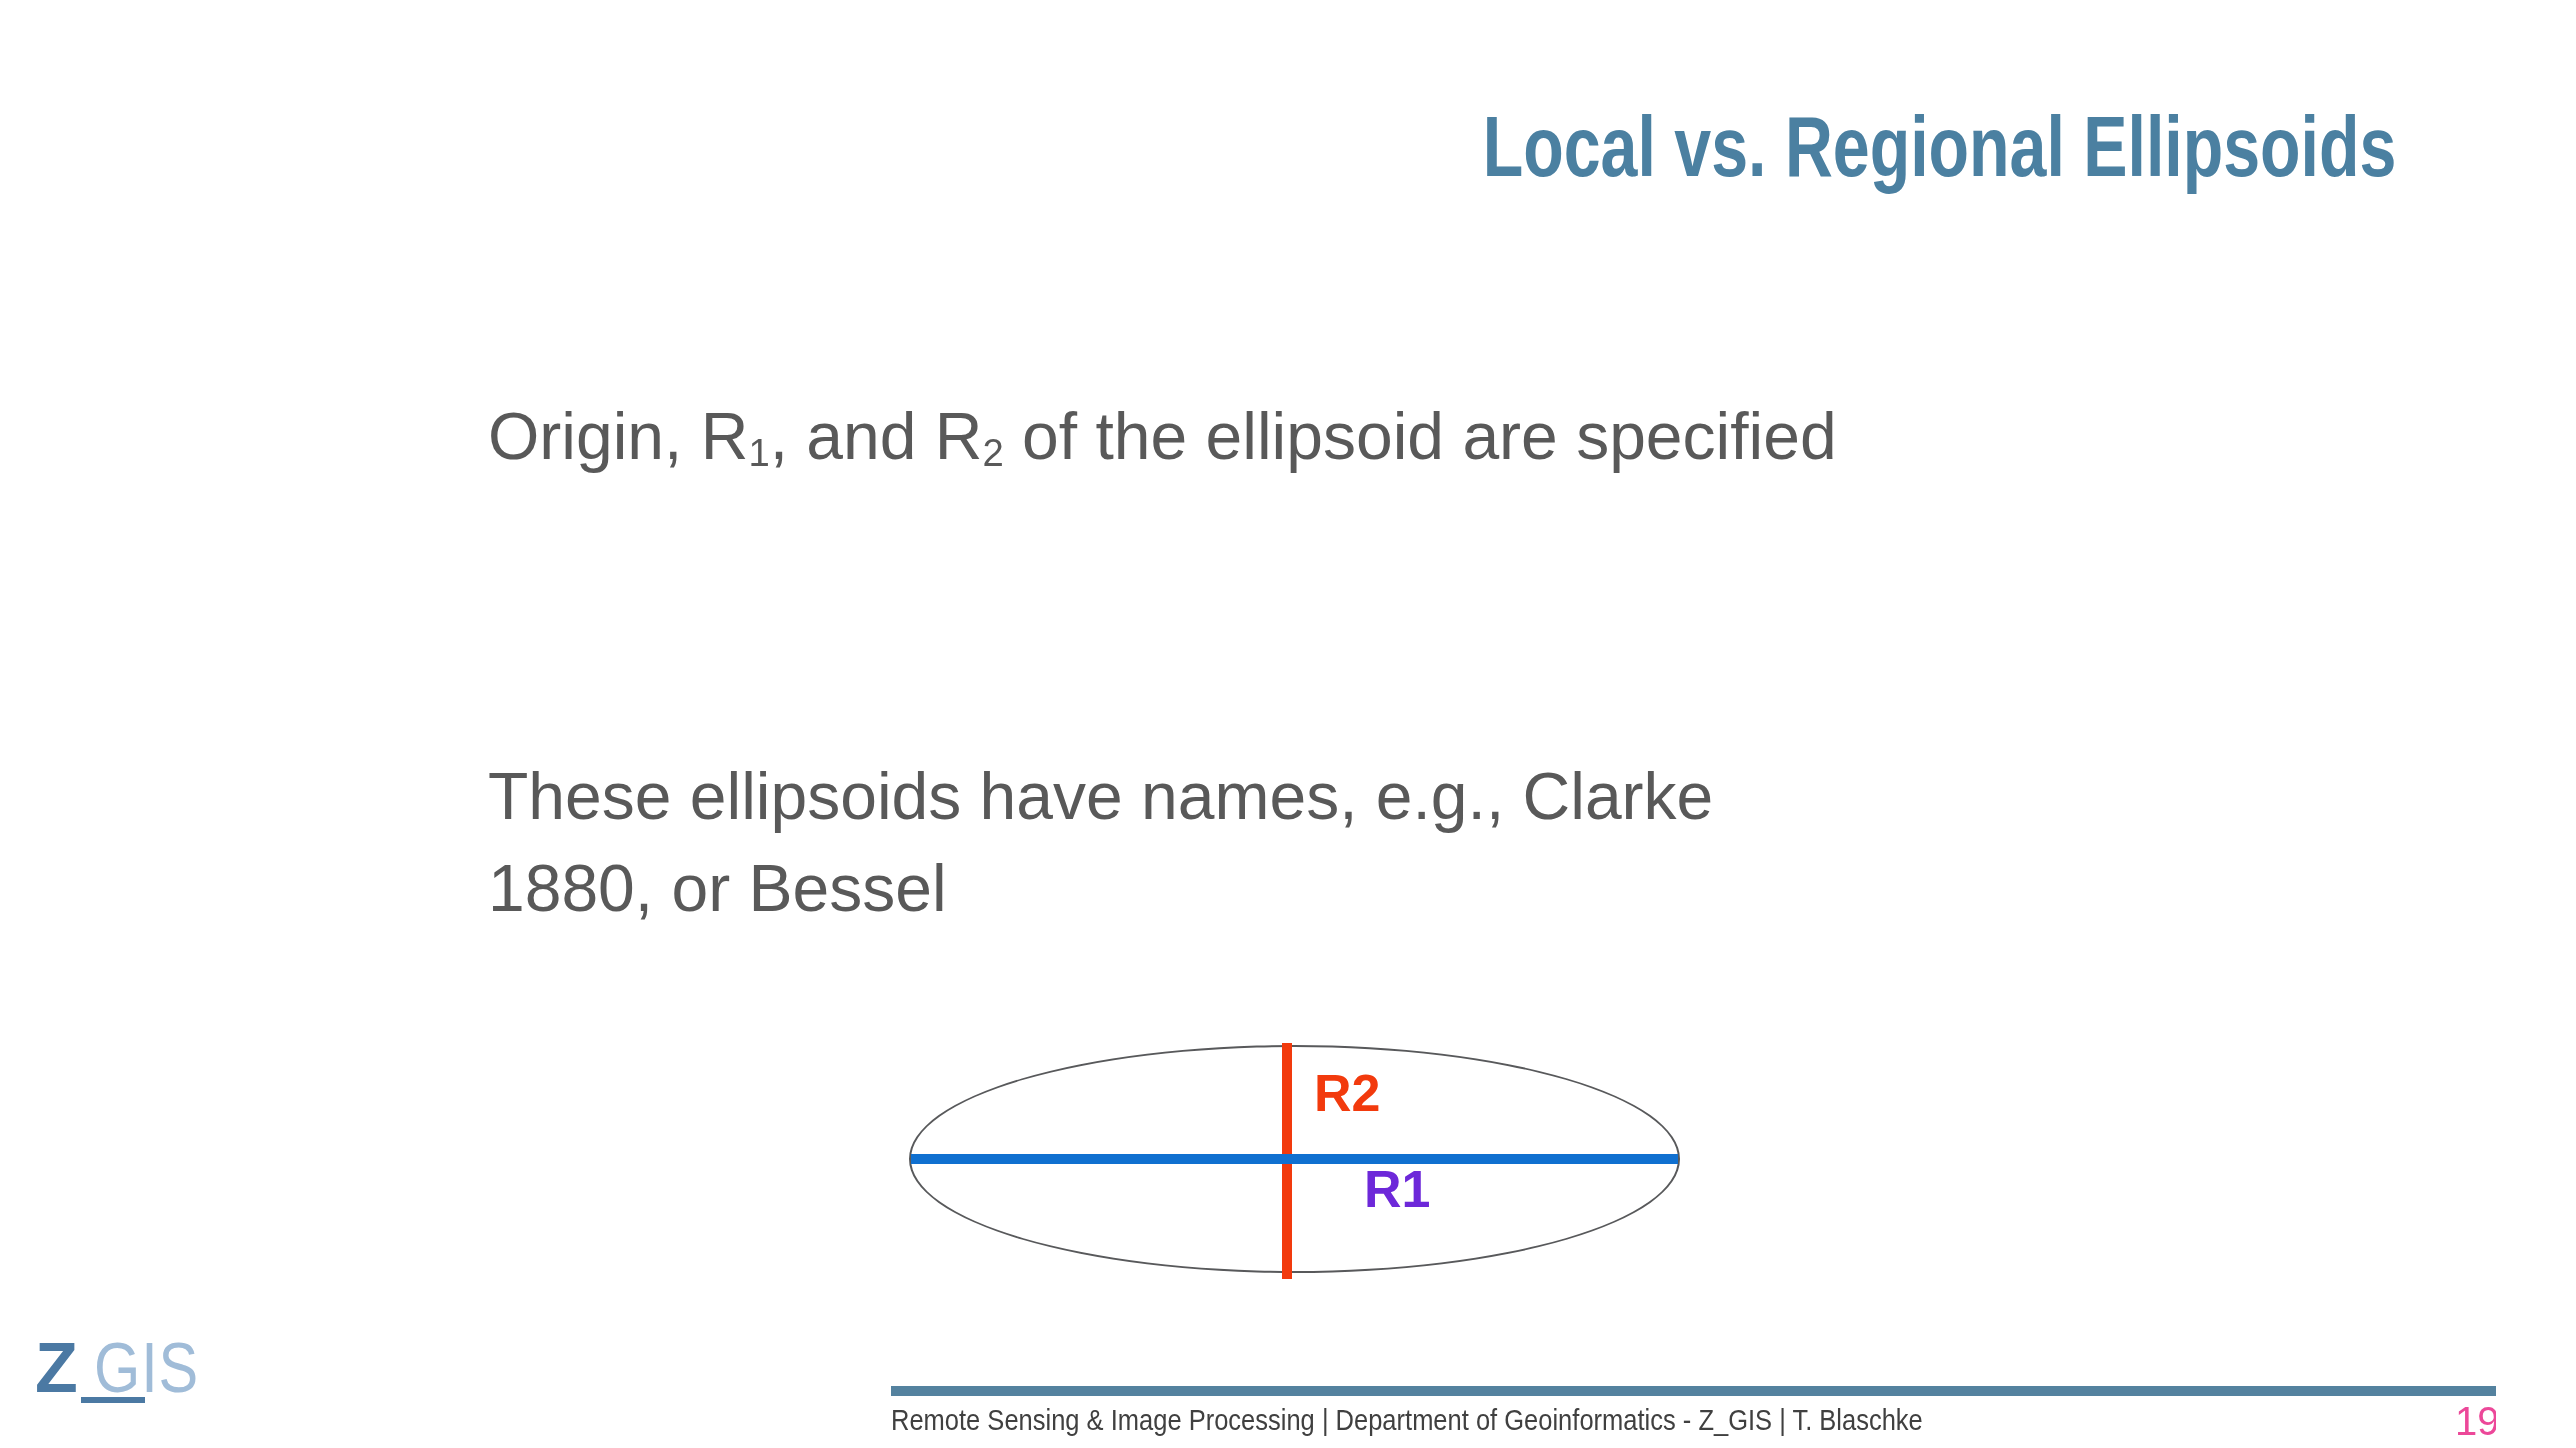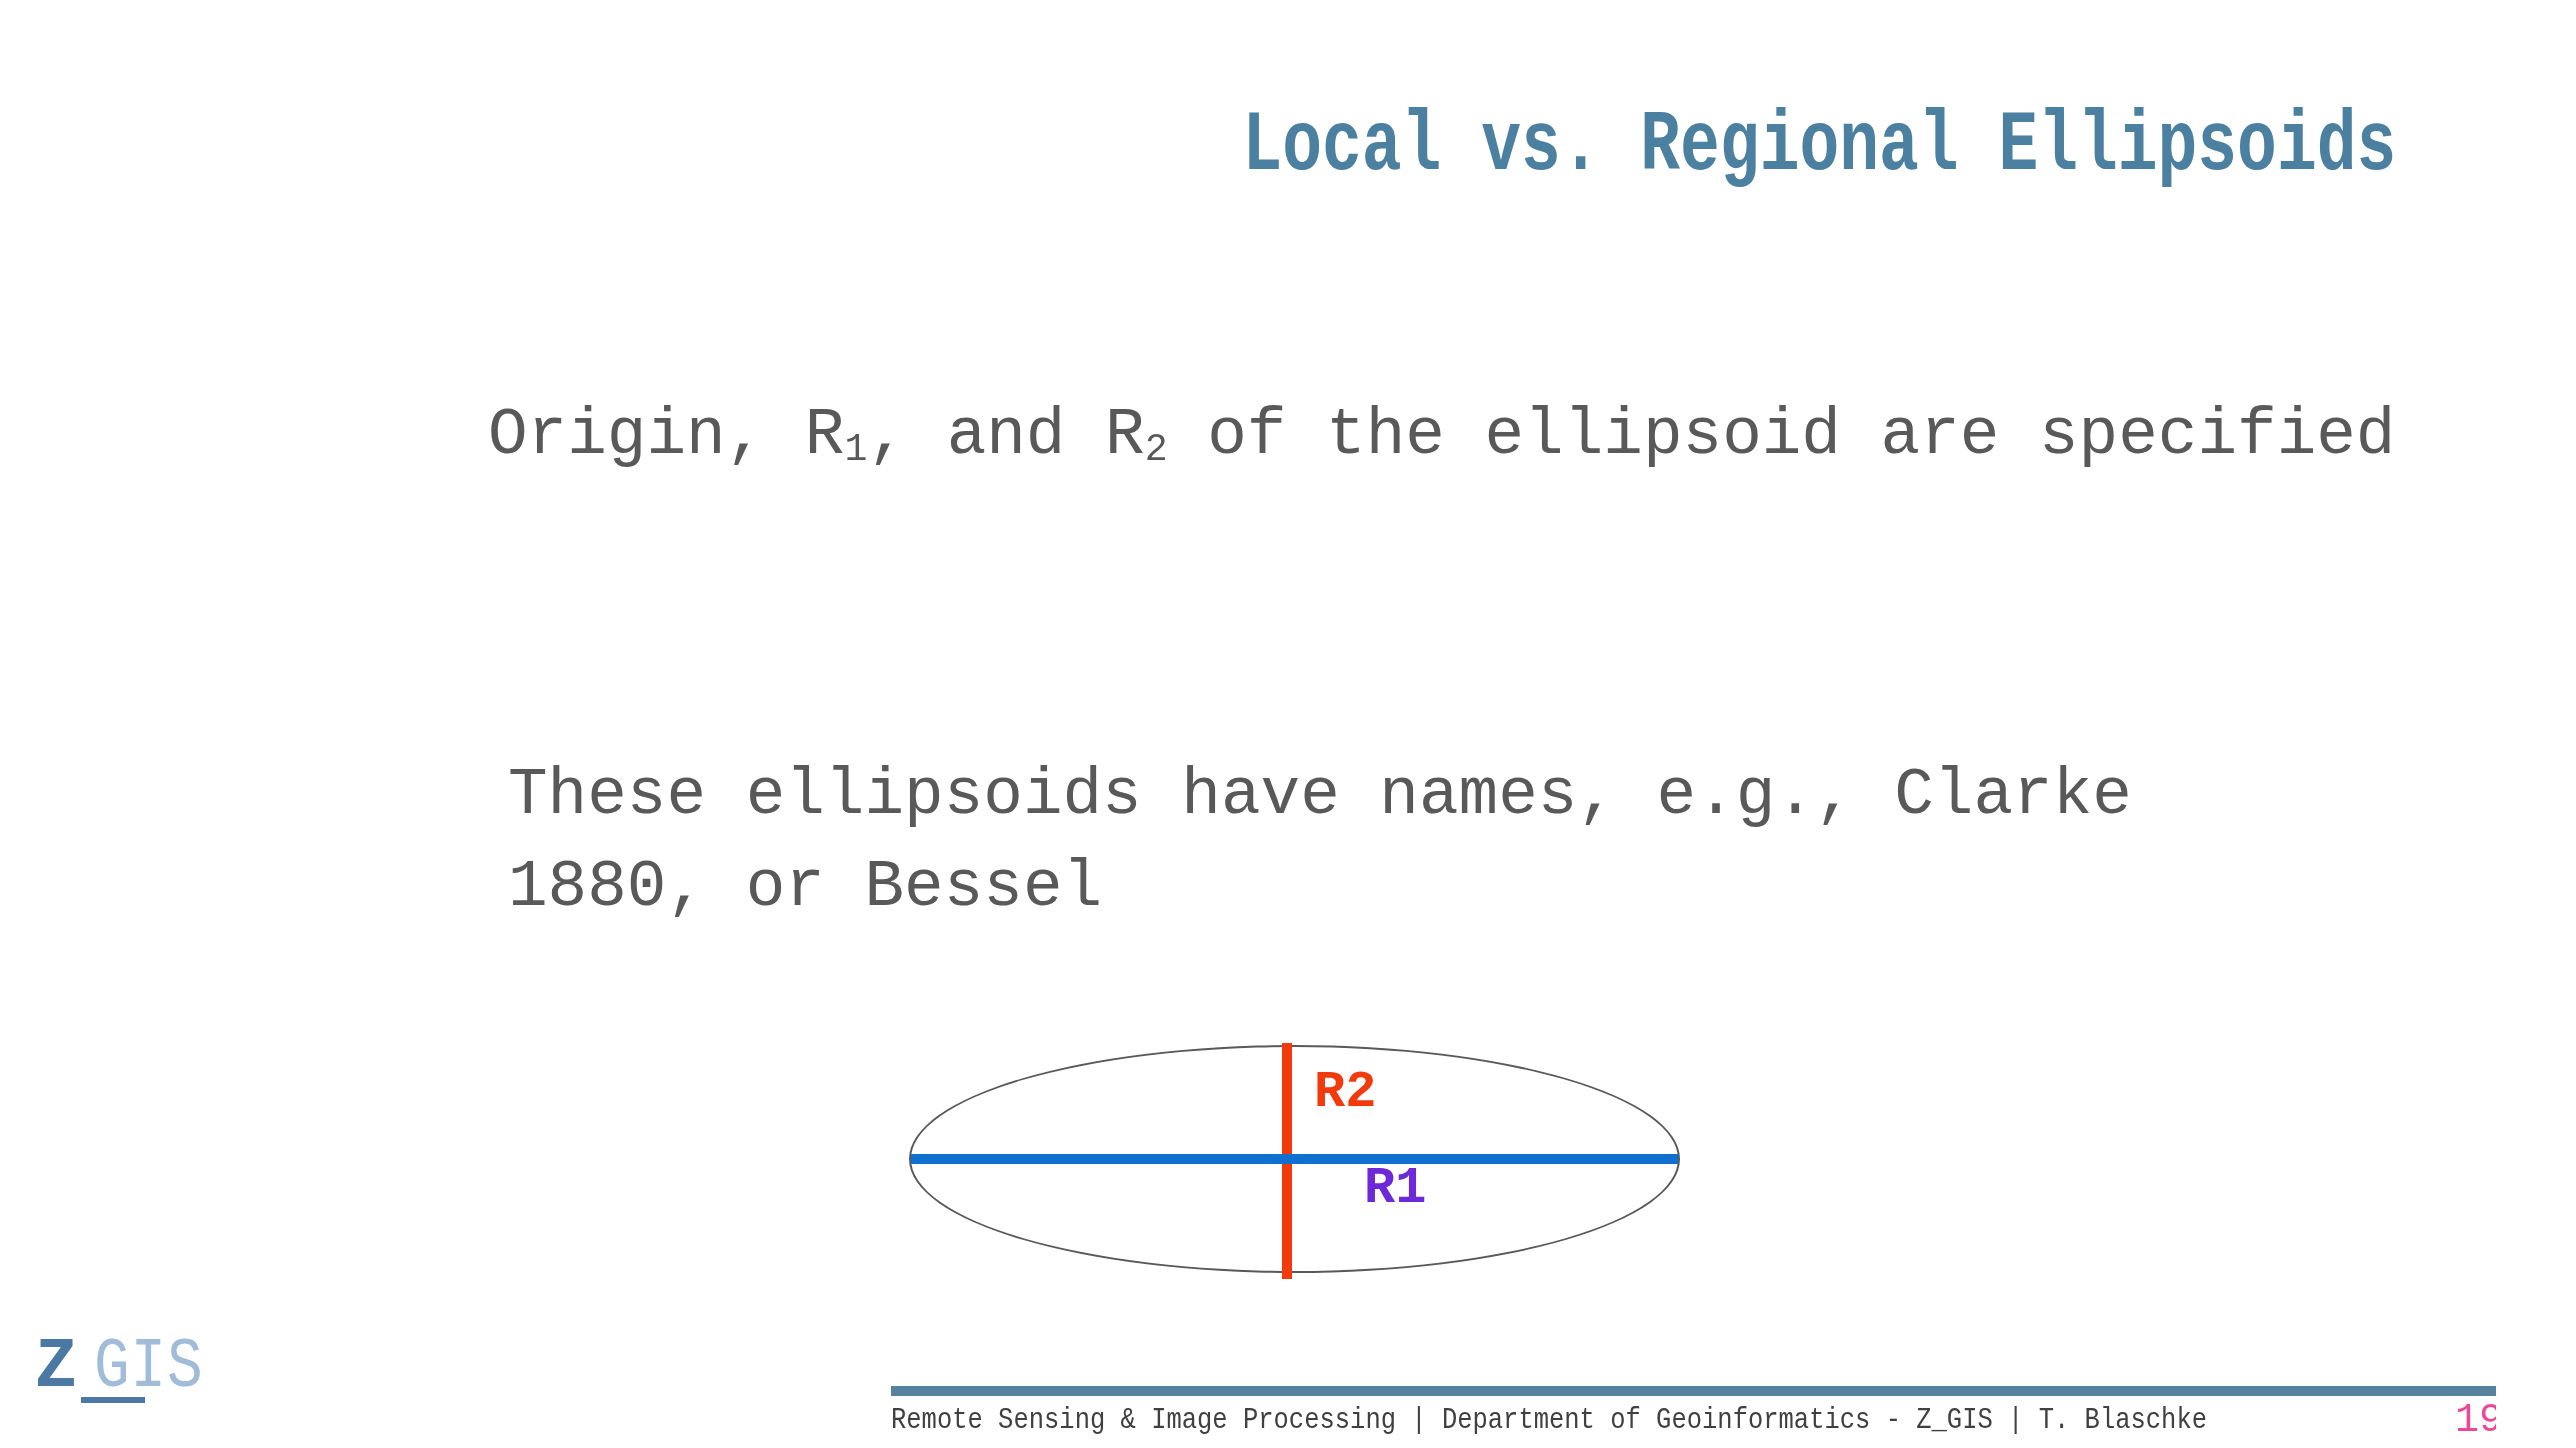--- a/index.html
+++ b/index.html
@@ -1,21 +1,21 @@
 <!DOCTYPE html>
 <html><head>
 <meta charset="utf-8">
 <style>
   html,body { margin:0; padding:0; background:#ffffff; }
   .slide {
     position:relative;
     width:2496px; height:1449px;
     background:#ffffff;
     overflow:hidden;
-    font-family:Liberation Mono, monospace;
+    font-family:Liberation Sans, sans-serif;
   }
 
   
   .slide-title {
     position:absolute;
     top:104px; right:100px;
     margin:0;
     font-size:85px; font-weight:700;
     line-height:1;
     color:#4b80a1;
@@ -116,21 +116,21 @@
 <body>
 
 <div class="slide">
 
   <h1 class="slide-title" style="color: rgb(75, 128, 161);">Local vs. Regional Ellipsoids</h1>
 
   <p class="para para-1" style="color: rgb(89, 89, 89);">
     <span class="line"><span>Origin, R</span><sub>1</sub><span>, and R</span><sub>2</sub><span> of the ellipsoid are specified</span></span>
   </p>
 
-  <p class="para para-2" style="color: rgb(89, 89, 89); margin-left: 20px;">
+  <p class="para para-2" style="color: rgb(89, 89, 89);">
     <span class="line">These ellipsoids have names, e.g., Clarke</span>
     <span class="line">1880, or Bessel</span>
   </p>
 
   <div class="diagram">
     <div class="ellipse-shape" style="border-color: rgb(88, 89, 91);"></div>
     <div class="r2-axis-line" style="background: rgb(242, 58, 13);"></div>
     <div class="r1-axis-line" style="background: rgb(16, 112, 208);"></div>
     <span class="diagram-label r2-label" style="color: rgb(242, 58, 13);">R2</span>
     <span class="diagram-label r1-label" style="color: #6d28d9;">R1</span>

